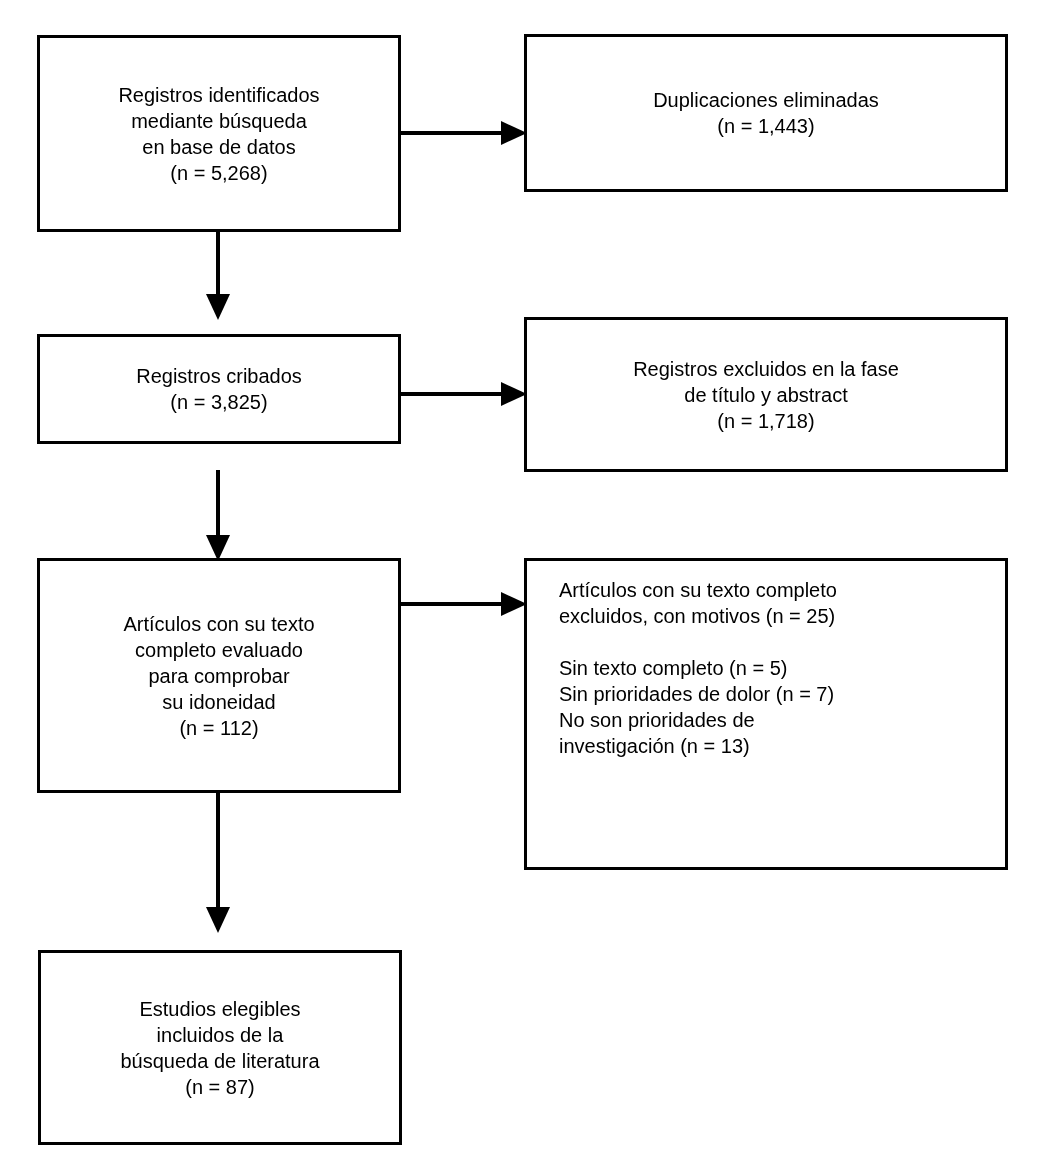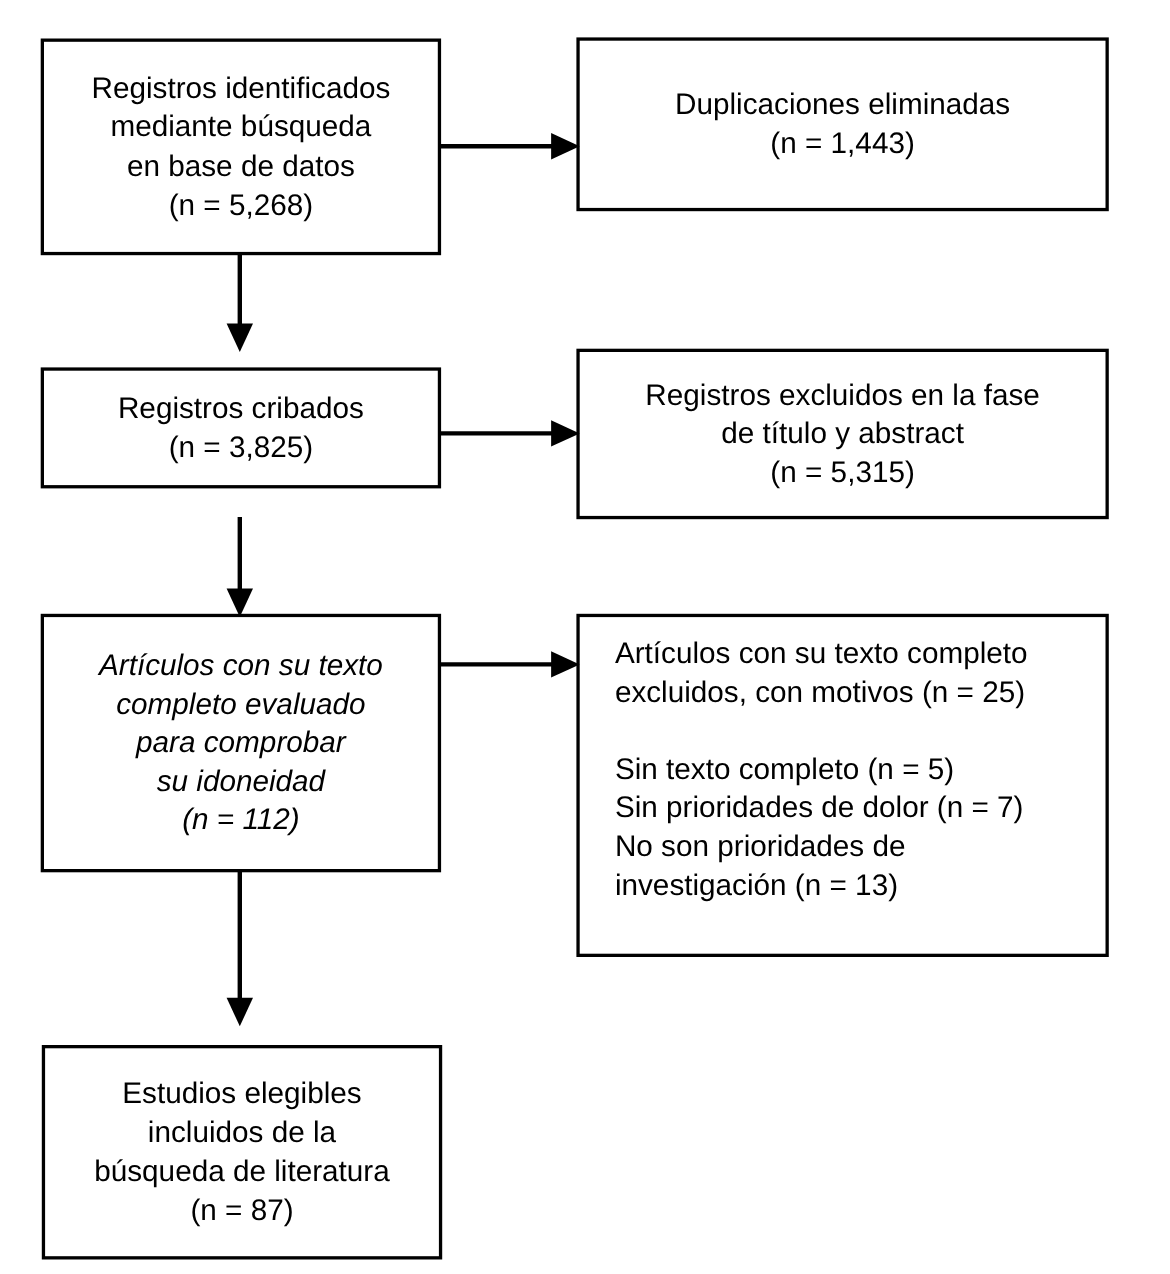--- a/index.html
+++ b/index.html
@@ -23,21 +23,21 @@
     position: absolute;
     box-sizing: border-box;
     border: 3px solid #000000;
     background: #ffffff;
     display: flex;
     align-items: center;
     justify-content: center;
     padding: 6px 10px;
   }
   .box-text {
-    font-size: 27px;
+    font-size: 20px;
     line-height: 1.30;
     text-align: center;
     white-space: pre-line;
     color: #000000;
   }
   .box-text.left-align {
     text-align: left;
     width: 100%;
     padding-left: 22px;
     box-sizing: border-box;
@@ -51,21 +51,21 @@
   }
   .connector svg {
     display: block;
     overflow: visible;
   }
   
   #box-identified   { left: 37px;  top: 35px;  width: 364px; height: 197px; }
   #box-duplicates   { left: 524px; top: 34px;  width: 484px; height: 158px; }
   #box-screened     { left: 37px;  top: 334px; width: 364px; height: 110px; }
   #box-excluded-ta  { left: 524px; top: 317px; width: 484px; height: 155px; }
-  #box-fulltext     { left: 37px;  top: 558px; width: 364px; height: 235px; font-style: italic; }
+  #box-fulltext     { left: 37px;  top: 558px; width: 364px; height: 235px; }
   #box-excluded-ft  { left: 524px; top: 558px; width: 484px; height: 312px; }
   #box-included     { left: 38px;  top: 950px; width: 364px; height: 195px; }
 
   
   #arrow-ident-dup   { left: 399px; top: 118px; width: 128px; height: 30px; }
   #arrow-ident-scr   { left: 203px; top: 230px; width: 30px;  height: 90px; }
   #arrow-scr-excta   { left: 399px; top: 379px; width: 128px; height: 30px; }
   #arrow-scr-full    { left: 203px; top: 470px; width: 30px;  height: 91px; }
   #arrow-full-excft  { left: 399px; top: 589px; width: 128px; height: 30px; }
   #arrow-full-incl   { left: 203px; top: 791px; width: 30px;  height: 142px; }
@@ -88,21 +88,21 @@
   </div>
 
   <div class="flow-box" id="box-screened">
     <div class="box-text">Registros cribados
 (n = 3,825)</div>
   </div>
 
   <div class="flow-box" id="box-excluded-ta">
     <div class="box-text">Registros excluidos en la fase
 de título y abstract
-(n = 5,315)</div>
+(n = 1,718)</div>
   </div>
 
   <div class="flow-box" id="box-fulltext">
     <div class="box-text">Artículos con su texto
 completo evaluado
 para comprobar
 su idoneidad
 (n = 112)</div>
   </div>
 

